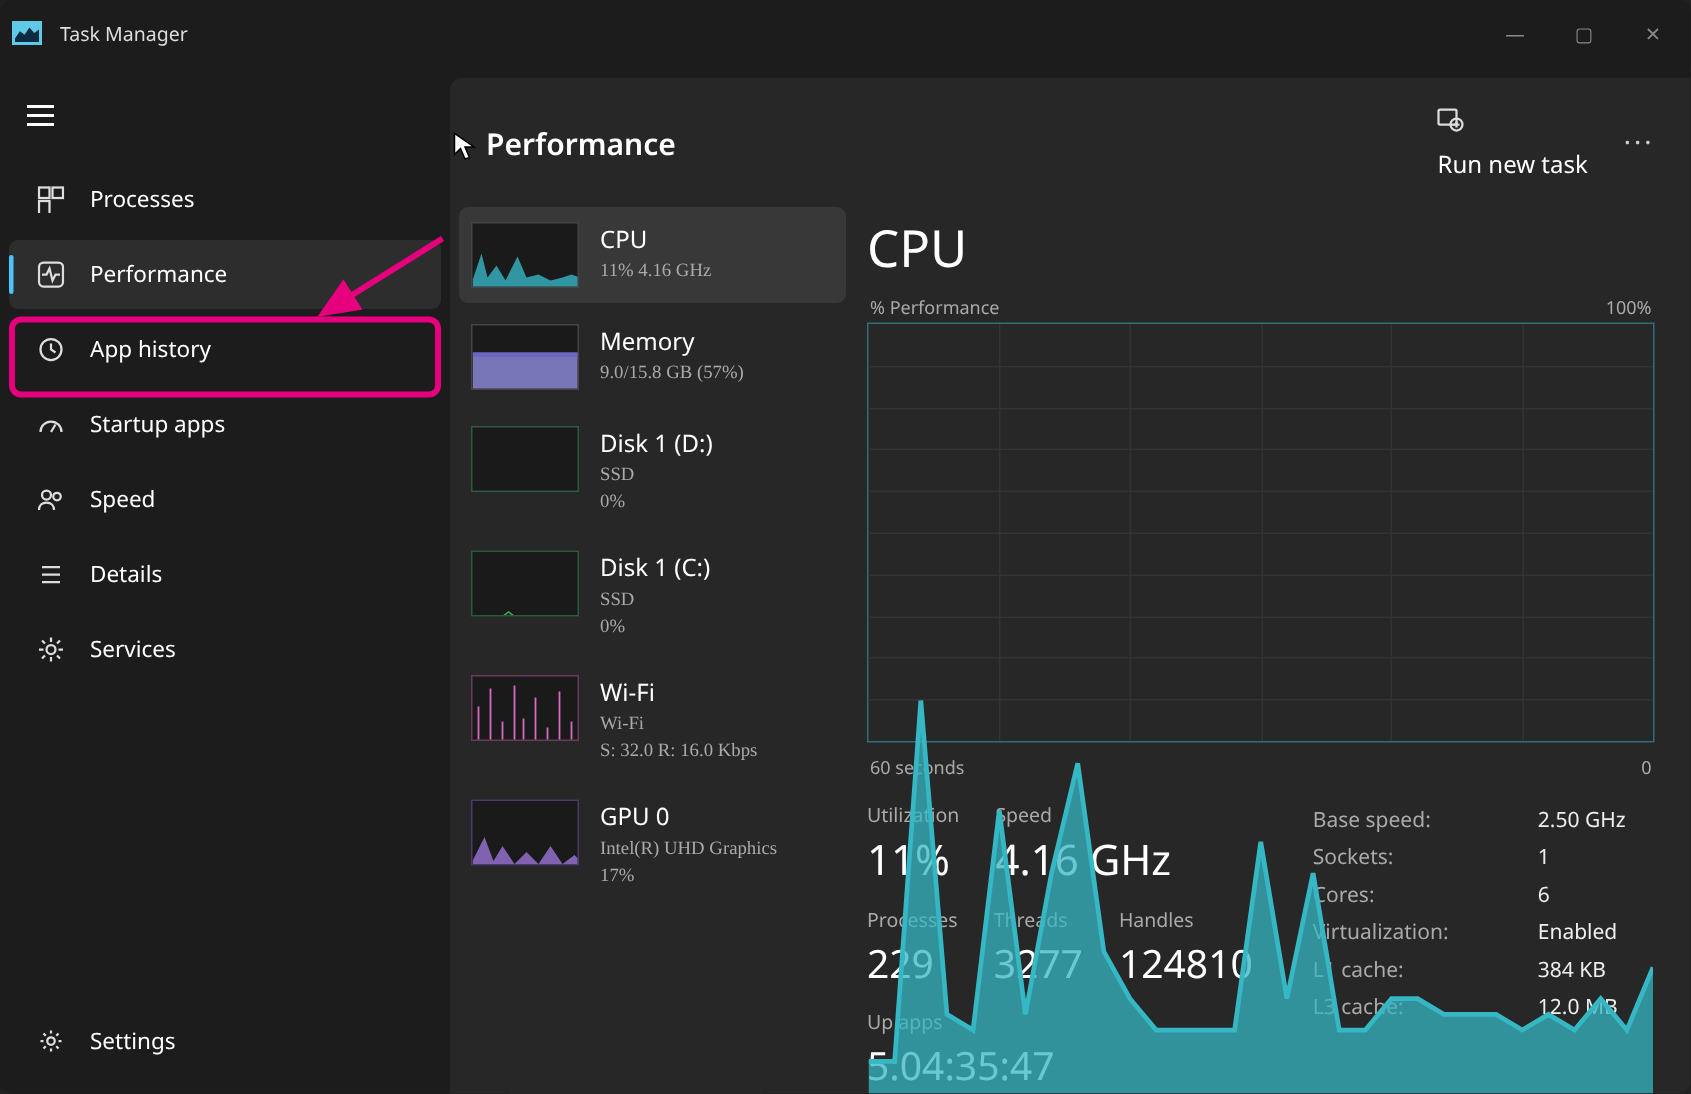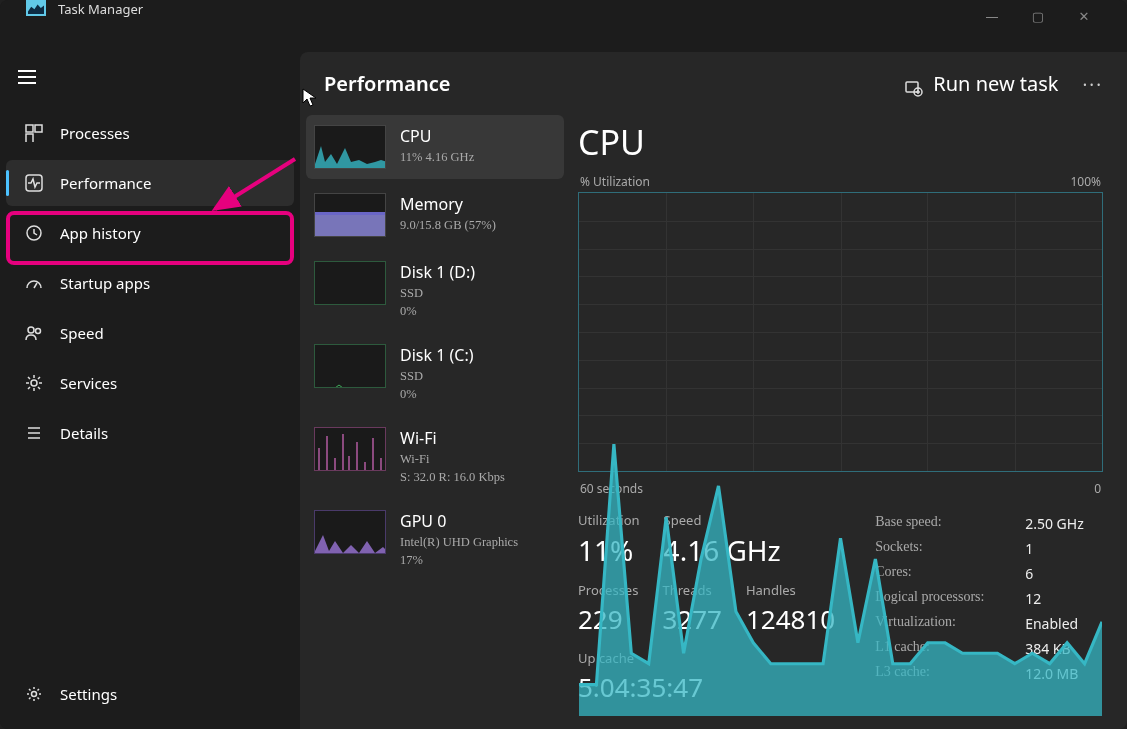--- a/index.html
+++ b/index.html
@@ -1,39 +1,39 @@
 <!DOCTYPE html>
 <html><head>
 <meta charset="utf-8">
 <style>
 * { margin: 0; padding: 0; box-sizing: border-box; font-family: "Segoe UI", system-ui, sans-serif; }
 body { background: #202020; color: #fff; width: 1127px; height: 729px; overflow: hidden; }
 .window { display: flex; flex-direction: column; height: 100%; background: #1c1c1c; border-radius: 8px; overflow: hidden; }
-.titlebar { display: flex; height: 44px; padding: 0 20px; background: #1c1c1c; }
+.titlebar { display: flex; align-items: center; height: 44px; padding: 0 2px; background: #1c1c1c; }
 .titlebar .app-icon { width: 20px; height: 16px; background: #61c9e8; margin: 0 12px 0 6px; position: relative; }
 .titlebar .app-icon::after { content:""; position:absolute; inset:2px; background:#0d2c44; clip-path: polygon(0 80%,20% 40%,40% 60%,60% 20%,80% 50%,100% 30%,100% 100%,0 100%); }
 .title-text { font-size: 13px; color: #ddd; }
 .win-controls { margin-left: auto; display: flex; }
 .win-btn { width: 46px; height: 32px; display:flex; align-items:center; justify-content:center; color:#888; font-size: 13px; }
 .body { flex: 1; display: flex; min-height: 0; }
 .sidebar { width: 300px; background: #1c1c1c; display: flex; flex-direction: column; padding-top: 12px; }
 .hamburger { padding: 14px 18px 24px; }
 .hamburger-icon { width: 18px; height: 14px; border-top: 2px solid #fff; border-bottom: 2px solid #fff; position: relative; }
 .hamburger-icon::after { content:""; position:absolute; left:0; right:0; top:50%; height:2px; background:#fff; transform:translateY(-50%); }
 .nav-item { display: flex; align-items: center; padding: 13px 18px; margin: 2px 6px; border-radius: 6px; font-size: 15px; position: relative; }
 .nav-item.active { background: #2d2d2d; }
 .nav-item.active::before { content:""; position:absolute; left:0; top:10px; bottom:10px; width:3px; background:#4cc2ff; border-radius:2px; }
 .nav-icon { width: 20px; height: 20px; margin-right: 16px; display:flex; align-items:center; justify-content:center; color:#ddd; }
 .spacer { flex: 1; }
 .annotation-box { position:absolute; left:6px; top:167px; width:288px; height:54px; border:4px solid #e6007e; border-radius:8px; pointer-events:none; z-index:10; }
 .annotation-arrow { position:absolute; left:200px; top:110px; width:100px; height:60px; pointer-events:none; z-index:10; }
 .main { flex: 1; background: #272727; border-radius: 8px 0 0 0; margin-top: 8px; display:flex; flex-direction:column; min-width:0; }
 .main-header { display:flex; align-items:center; padding: 18px 24px 14px; }
 .main-title { font-size: 20px; font-weight: 600; }
-.run-task { margin-left:auto; display:flex; align-items:flex-end; font-size:20px; gap:10px; }
+.run-task { margin-left:auto; display:flex; align-items:flex-start; font-size:16px; gap:10px;flex-direction:column; }
 .run-task .icon { width:18px; height:18px; }
 .dots-btn { margin-left: 24px; font-size:18px; letter-spacing:2px; color:#ccc; }
 .main-body { flex:1; display:flex; min-height:0; }
 .perf-sidebar { width: 270px; padding: 4px 6px 4px 6px; }
 .perf-item { display:flex; padding:10px 8px; border-radius:6px; margin-bottom:4px; cursor:default; }
 .perf-item.selected { background:#383838; }
 .thumb { width:72px; height:44px; background:#1a1a1a; border:1px solid #444; margin-right:14px; flex-shrink:0; position:relative; overflow:hidden; }
 .perf-info .name { font-size:16px; margin-bottom:2px; }
 .perf-info .line { font-size:12.5px; color:#aaa; line-height:1.4;font-family:Liberation Serif, serif; }
 .detail { flex:1; padding: 8px 24px 0 8px; min-width:0; }
@@ -47,21 +47,21 @@
 .chart-area { position:absolute; inset:0; }
 .chart-xlabels { display:flex; justify-content:space-between; font-size:12px; color:#aaa; padding:4px 2px 14px; }
 .stats { display:flex; gap:40px; }
 .stat-col .stat-block { margin-bottom:12px; }
 .stat-label { font-size:13px; color:#aaa; margin-bottom:2px; }
 .stat-value-big { font-size:28px; font-weight:400; }
 .stat-value-xl { font-size:26px; font-weight:400; }
 .stat-row { display:flex; gap:24px; }
 .spec-table { font-size:14px; }
 .spec-table .row { display:flex; padding:3px 0; }
-.spec-table .k { width:150px; color:#aaa;font-family:Liberation Serif, serif; }
+.spec-table .k { width:150px; color:#aaa; }
 .spec-table .v { color:#eee; }
 svg { display:block; }
 .cursor-arrow { position:absolute; left:302px; top:88px; width:16px; height:20px; z-index:11; pointer-events:none;}
 </style>
 </head>
 <body>
 
 <div class="window">
   <div class="titlebar">
     <div class="app-icon"></div>
@@ -122,33 +122,33 @@
               <circle cx="6" cy="6" r="3"></circle>
               <circle cx="13" cy="7" r="2.5"></circle>
               <path d="M1 16c0-3 2-5 5-5s5 2 5 5"></path>
             </svg>
         </span>
         <span>Speed</span>
       </div>
       <div class="nav-item">
         <span class="nav-icon">
           <svg width="18" height="18" viewBox="0 0 18 18" fill="none" stroke="#ddd" stroke-width="1.5">
+              <path d="M3 4h12M3 9h12M3 14h12"></path>
+            </svg>
+        </span>
+        <span>Details</span>
+      </div>
+      <div class="nav-item">
+        <span class="nav-icon">
+          <svg width="18" height="18" viewBox="0 0 18 18" fill="none" stroke="#ddd" stroke-width="1.5">
               <circle cx="9" cy="9" r="3"></circle>
               <path d="M9 1v3M9 14v3M1 9h3M14 9h3M3 3l2 2M13 13l2 2M15 3l-2 2M5 13l-2 2"></path>
             </svg>
         </span>
         <span>Services</span>
-      </div>
-      <div class="nav-item">
-        <span class="nav-icon">
-          <svg width="18" height="18" viewBox="0 0 18 18" fill="none" stroke="#ddd" stroke-width="1.5">
-              <path d="M3 4h12M3 9h12M3 14h12"></path>
-            </svg>
-        </span>
-        <span>Details</span>
       </div>
 
       <div class="spacer"></div>
       <div class="nav-item" style="margin-bottom:12px;">
         <span class="nav-icon">
           <svg width="18" height="18" viewBox="0 0 18 18" fill="none" stroke="#ddd" stroke-width="1.5">
               <circle cx="9" cy="9" r="2.5"></circle>
               <path d="M9 2v2M9 14v2M2 9h2M14 9h2M4 4l1.5 1.5M12.5 12.5L14 14M14 4l-1.5 1.5M5.5 12.5L4 14"></path>
             </svg>
         </span>
@@ -253,21 +253,21 @@
               <div class="line">17%</div>
             </div>
           </div>
         </div>
 
         <div class="detail">
           <div class="detail-head">
             <div class="detail-title">CPU</div>
           </div>
           <div class="chart-labels">
-            <span>% Utilization</span>
+            <span>% Performance</span>
             <span>100%</span>
           </div>
           <div class="chart-box">
             <div class="grid-h" style="top:10%"></div>
               <div class="grid-h" style="top:20%"></div>
               <div class="grid-h" style="top:30%"></div>
               <div class="grid-h" style="top:40%"></div>
               <div class="grid-h" style="top:50%"></div>
               <div class="grid-h" style="top:60%"></div>
               <div class="grid-h" style="top:70%"></div>
@@ -308,40 +308,36 @@
                 <div class="stat-block">
                   <div class="stat-label">Threads</div>
                   <div class="stat-value-xl">3277</div>
                 </div>
                 <div class="stat-block">
                   <div class="stat-label">Handles</div>
                   <div class="stat-value-xl">124810</div>
                 </div>
               </div>
               <div class="stat-block">
-                <div class="stat-label">Up cache</div>
+                <div class="stat-label">Up apps</div>
                 <div class="stat-value-xl">5:04:35:47</div>
               </div>
             </div>
             <div class="spec-table" id="spec-table">
                 <div class="row">
                   <div class="k">Base speed:</div>
                   <div class="v">2.50 GHz</div>
                 </div>
                 <div class="row">
                   <div class="k">Sockets:</div>
                   <div class="v">1</div>
                 </div>
                 <div class="row">
                   <div class="k">Cores:</div>
                   <div class="v">6</div>
-                </div>
-                <div class="row">
-                  <div class="k">Logical processors:</div>
-                  <div class="v">12</div>
                 </div>
                 <div class="row">
                   <div class="k">Virtualization:</div>
                   <div class="v">Enabled</div>
                 </div>
                 <div class="row">
                   <div class="k">L1 cache:</div>
                   <div class="v">384 KB</div>
                 </div>
                 <div class="row">

